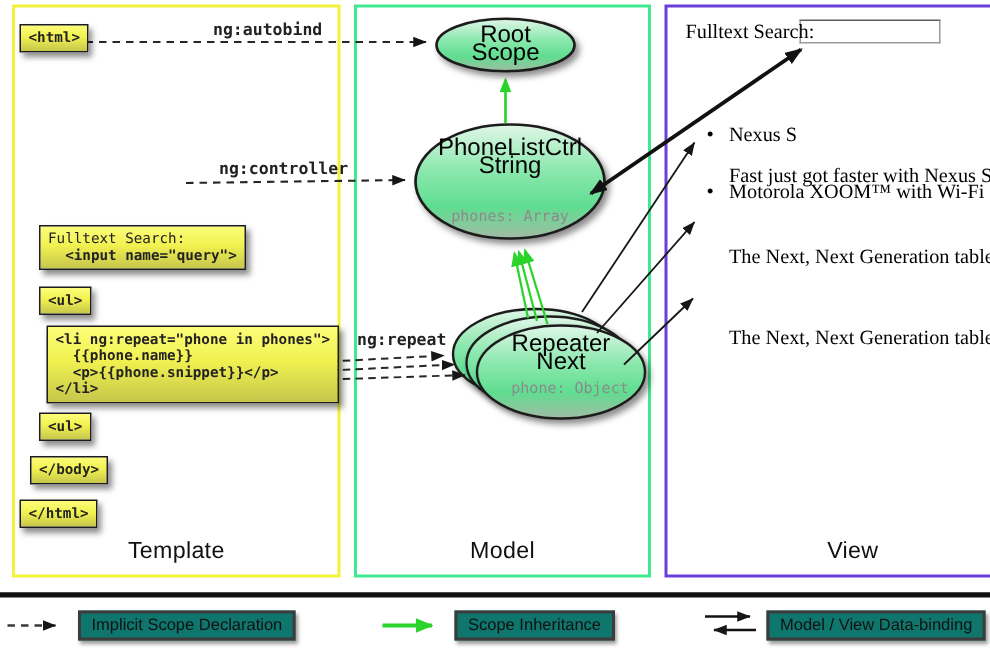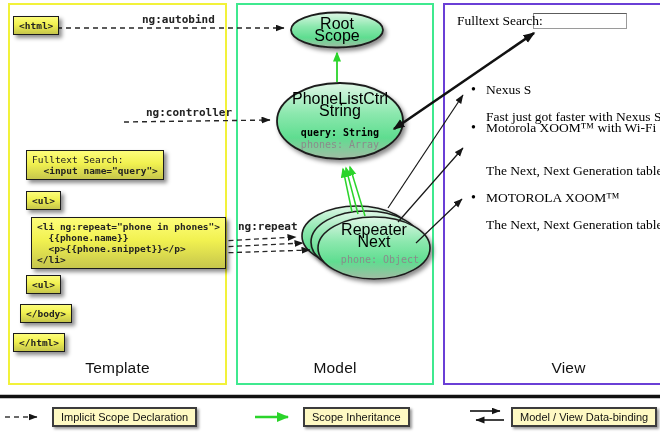--- a/index.html
+++ b/index.html
@@ -39,21 +39,21 @@
   .search-label { position:absolute; left:457px; top:13px; font-size:13.5px; }
   .search-input {
     position:absolute; left:533px; top:13px; width:94px; height:16px;
     border:1px solid #9a9a9a; border-top-color:#5c5c5c; background:#fff;
     font:11px "Liberation Serif", serif; padding:0 3px;
   }
   .v-item, .v-snippet { position:absolute; font-size:13.5px; white-space:nowrap; }
   .v-item .bullet { display:inline-block; width:15px; font-size:14px; }
   .legend-box {
     position:absolute; z-index:3; top:407px;
-    background:#fef9c3; border:2px solid #3c3c3c;
+    background:#0f766e; border:2px solid #3c3c3c;
     box-shadow:1.5px 2px 2.5px rgba(0,0,0,0.4);
     font-size:11px; color:#111; padding:2px 7px; white-space:nowrap;
   }
 </style>
 </head>
 <body>
 
 <div class="stage">
 
   <div class="panel panel-template">
@@ -142,35 +142,33 @@
   <div class="code-box" style="left:13px; top:333px;">&lt;/html&gt;</div>
 
   <div class="conn-label" style="left:142px; top:13px;">ng:autobind</div>
   <div class="conn-label" style="left:146px; top:106px;">ng:controller</div>
   <div class="conn-label" style="left:238px; top:220px;">ng:repeat</div>
 
   <div class="scope-label scope-title" style="left:291px; top:18px; width:92px;">Root
 Scope</div>
   <div class="scope-label scope-title" style="left:277px; top:93px; width:126px;">PhoneListCtrl
 String</div>
-  <div class="scope-label scope-prop" style="left:277px; top:127px; width:126px;">query: String</div>
   <div class="scope-label scope-prop gray" style="left:277px; top:139px; width:126px;">phones: Array</div>
   <div class="scope-label scope-title" style="left:318px; top:224px; width:112px;">Repeater
 Next</div>
   <div class="scope-label scope-prop gray" style="left:318px; top:254px; width:112px;padding-left:12px;">phone: Object</div>
 
   <div class="view-content search-label">Fulltext Search:</div>
   <input class="search-input" type="text" value="" style="">
 
   <div class="view-content v-item" style="left:471px; top:82px;"><span class="bullet">•</span><span>Nexus S</span></div>
   <div class="view-content v-snippet" style="left:486px; top:109px;">Fast just got faster with Nexus S.</div>
 
   <div class="view-content v-item" style="left:471px; top:120px;"><span class="bullet">•</span><span>Motorola XOOM™  with Wi-Fi</span></div>
   <div class="view-content v-snippet" style="left:486px; top:163px;">The Next, Next Generation tablet.</div>
 
-  <div class="view-content v-item" style="left:471px; top:190px;"><span class="bullet">•</span><span>MOTOROLA XOOM™</span></div>
   <div class="view-content v-snippet" style="left:486px; top:217px;">The Next, Next Generation tablet.</div>
 
   <div class="legend-box" style="left:52px;">Implicit Scope Declaration</div>
   <div class="legend-box" style="left:303px;">Scope Inheritance</div>
   <div class="legend-box" style="left:511px;">Model / View Data-binding</div>
 
 </div>
 
 </body></html>

